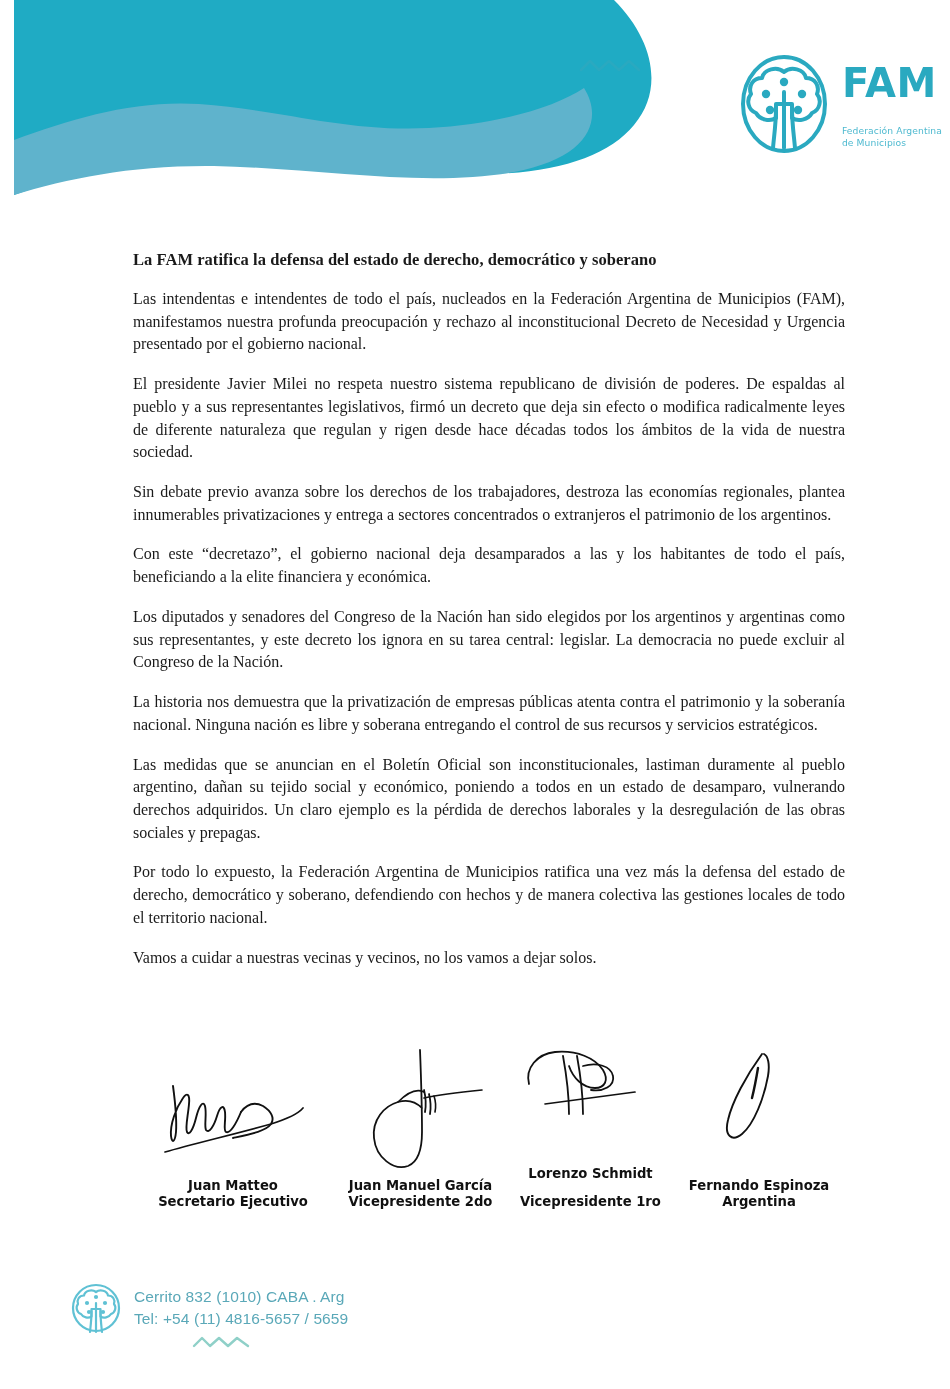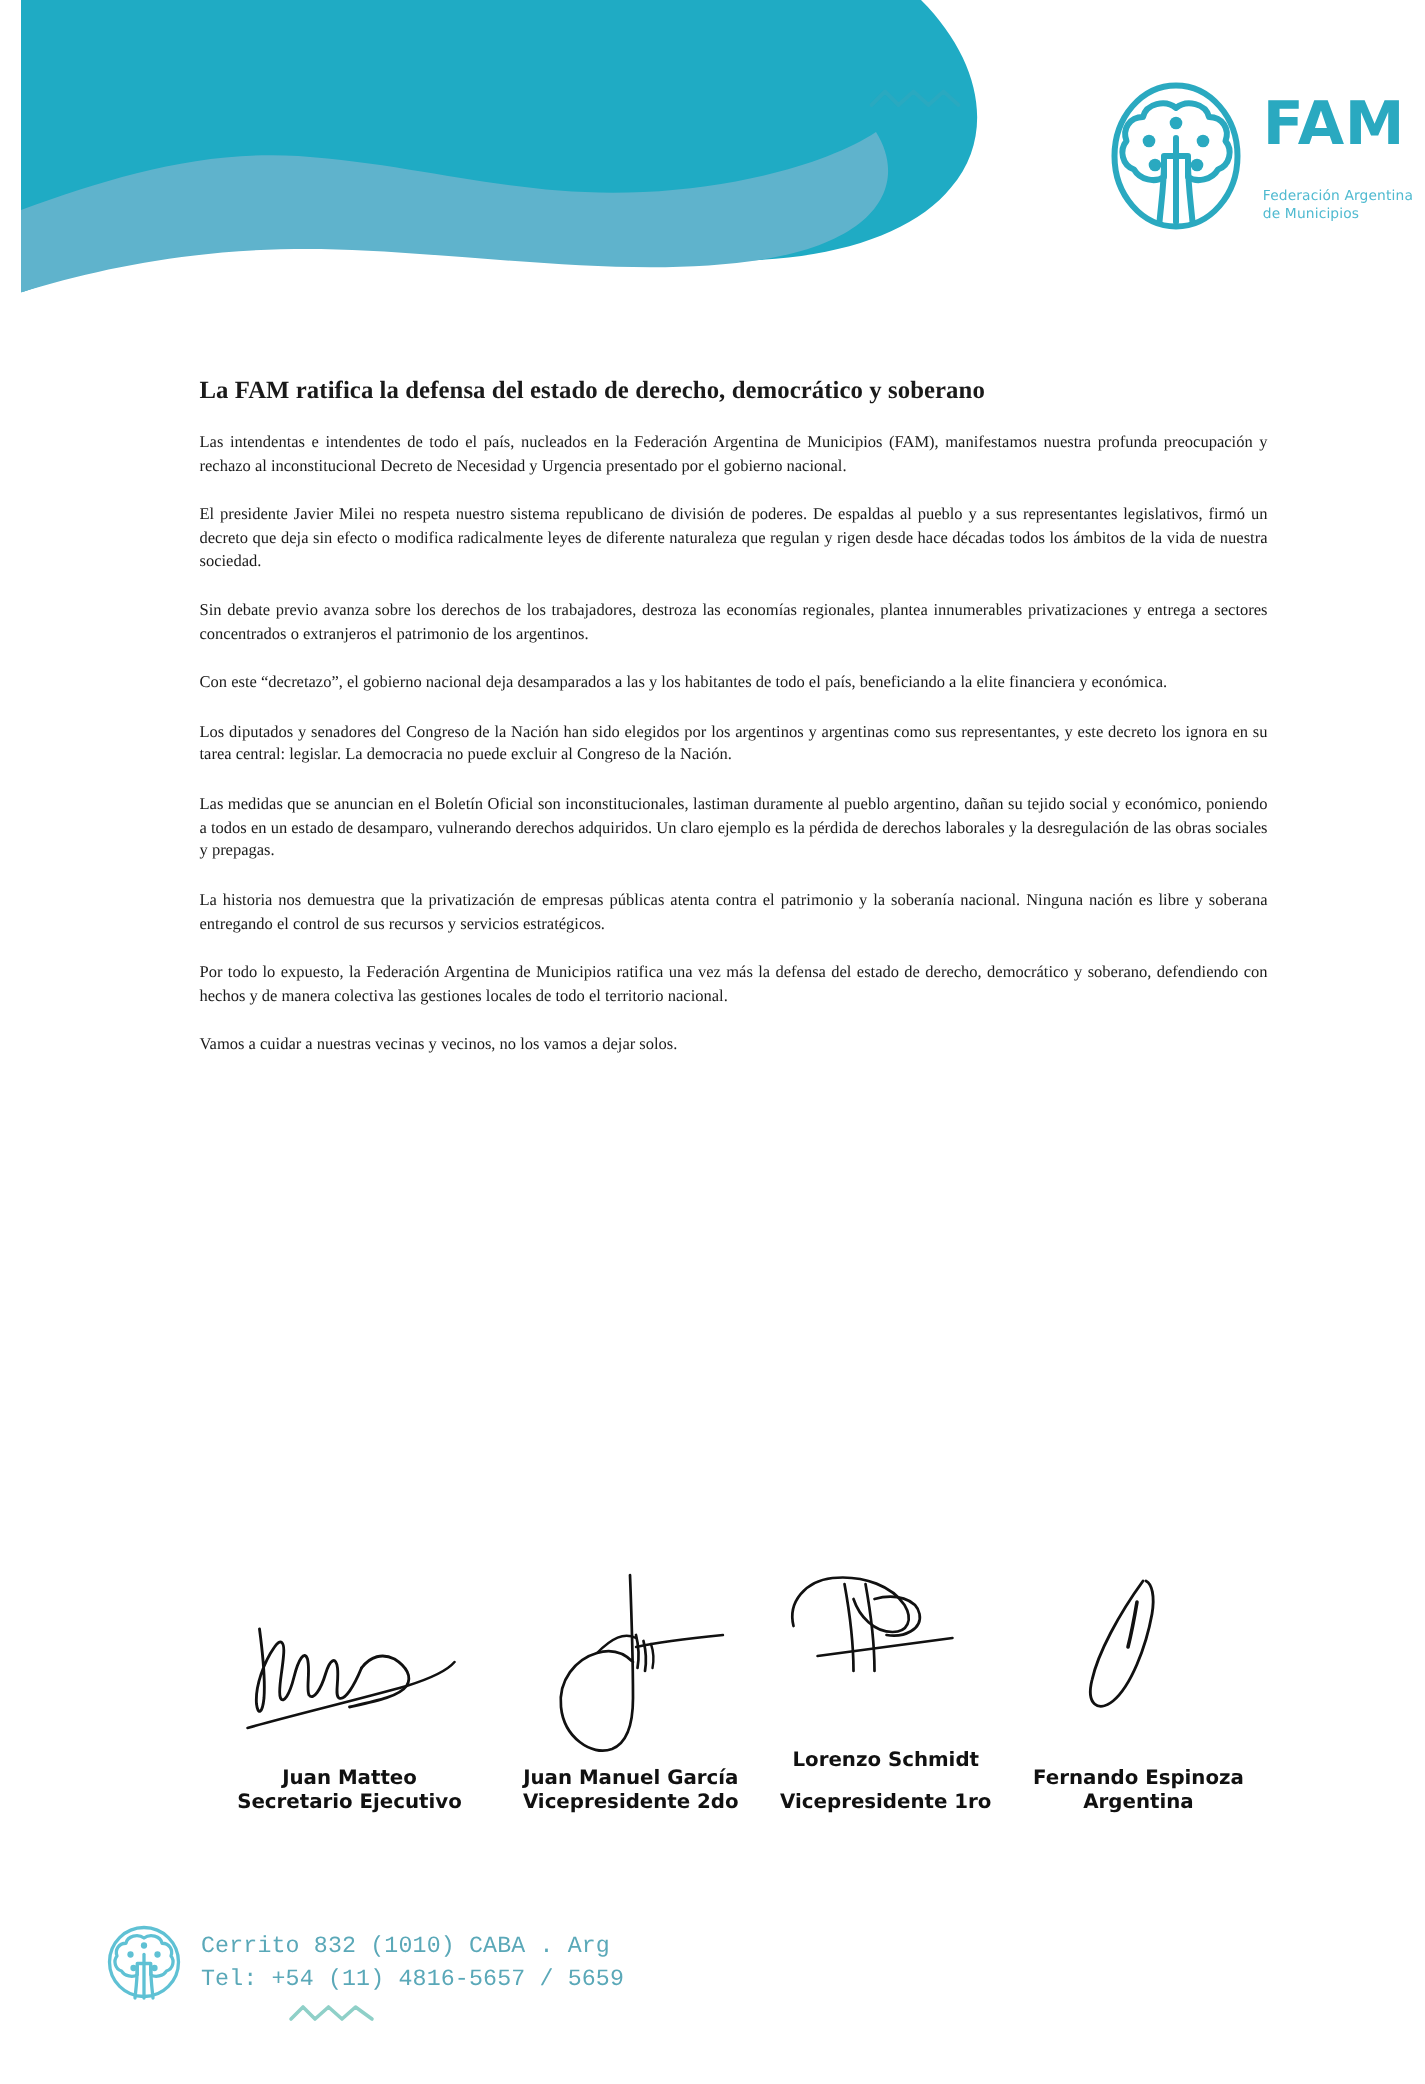--- a/index.html
+++ b/index.html
@@ -81,21 +81,21 @@
     width: 712px;
   }
   .doc-title {
     font-family: "Liberation Serif", serif;
     font-weight: bold;
     font-size: 16.5px;
     margin: 0 0 18px 0;
     letter-spacing: 0.05px;
   }
   .doc p {
-    font-size: 11px;
+    font-size: 16px;
     line-height: 1.42;
     text-align: justify;
     margin: 0 0 17px 0;
     hyphens: none;
   }
   .doc p:last-child { margin-bottom: 0; margin-top: 12px; }
 
   
   .signatures {
     position: absolute;
@@ -148,21 +148,21 @@
   }
   .footer-mark {
     width: 52px;
     height: 56px;
     flex: none;
   }
   .footer-lines {
     padding-top: 4px;
   }
   .footer-line {
-    font-family: Liberation Mono, monospace;
+    font-family: Liberation Sans, sans-serif;
     font-size: 15.5px;
     color: #5AA8B8;
     line-height: 1.42;
     letter-spacing: 0.1px;
   }
   .zigzag-bottom {
     margin-top: 3px;
     margin-left: 58px;
     width: 58px;
     height: 18px;
@@ -222,22 +222,22 @@
 </div>
 
 <div class="doc">
   <h1 class="doc-title">La FAM ratifica la defensa del estado de derecho, democrático y soberano</h1>
 
   <p>Las intendentas e intendentes de todo el país, nucleados en la Federación Argentina de Municipios (FAM), manifestamos nuestra profunda preocupación y rechazo al inconstitucional Decreto de Necesidad y Urgencia presentado por el gobierno nacional.</p>
   <p>El presidente Javier Milei no respeta nuestro sistema republicano de división de poderes. De espaldas al pueblo y a sus representantes legislativos, firmó un decreto que deja sin efecto o modifica radicalmente leyes de diferente naturaleza que regulan y rigen desde hace décadas todos los ámbitos de la vida de nuestra sociedad.</p>
   <p>Sin debate previo avanza sobre los derechos de los trabajadores, destroza las economías regionales, plantea innumerables privatizaciones y entrega a sectores concentrados o extranjeros el patrimonio de los argentinos.</p>
   <p>Con este “decretazo”, el gobierno nacional deja desamparados a las y los habitantes de todo el país, beneficiando a la elite financiera y económica.</p>
   <p>Los diputados y senadores del Congreso de la Nación han sido elegidos por los argentinos y argentinas como sus representantes, y este decreto los ignora en su tarea central: legislar. La democracia no puede excluir al Congreso de la Nación.</p>
+  <p>La historia nos demuestra que la privatización de empresas públicas atenta contra el patrimonio y la soberanía nacional.  Ninguna nación es libre y soberana entregando el control de sus recursos y servicios estratégicos.</p>
   <p>Las medidas que se anuncian en el Boletín Oficial son inconstitucionales, lastiman duramente al pueblo argentino, dañan su tejido social y económico, poniendo a todos en un estado de desamparo, vulnerando derechos adquiridos. Un claro ejemplo es la pérdida de derechos laborales y la desregulación de las obras sociales y prepagas.</p>
-  <p>La historia nos demuestra que la privatización de empresas públicas atenta contra el patrimonio y la soberanía nacional.  Ninguna nación es libre y soberana entregando el control de sus recursos y servicios estratégicos.</p>
   <p>Por todo lo expuesto, la Federación Argentina de Municipios ratifica una vez más la defensa del estado de derecho, democrático y soberano, defendiendo con hechos y de manera colectiva las gestiones locales de todo el territorio nacional.</p>
   <p>Vamos a cuidar a nuestras vecinas y vecinos, no los vamos a dejar solos.</p>
 </div>
 
 <div class="signatures">
 
   <div class="sig-block b1">
     <div class="sig-img">
       <svg width="180" height="126" viewBox="0 0 180 126">
         <g fill="none" stroke="#111" stroke-linecap="round" stroke-linejoin="round">

